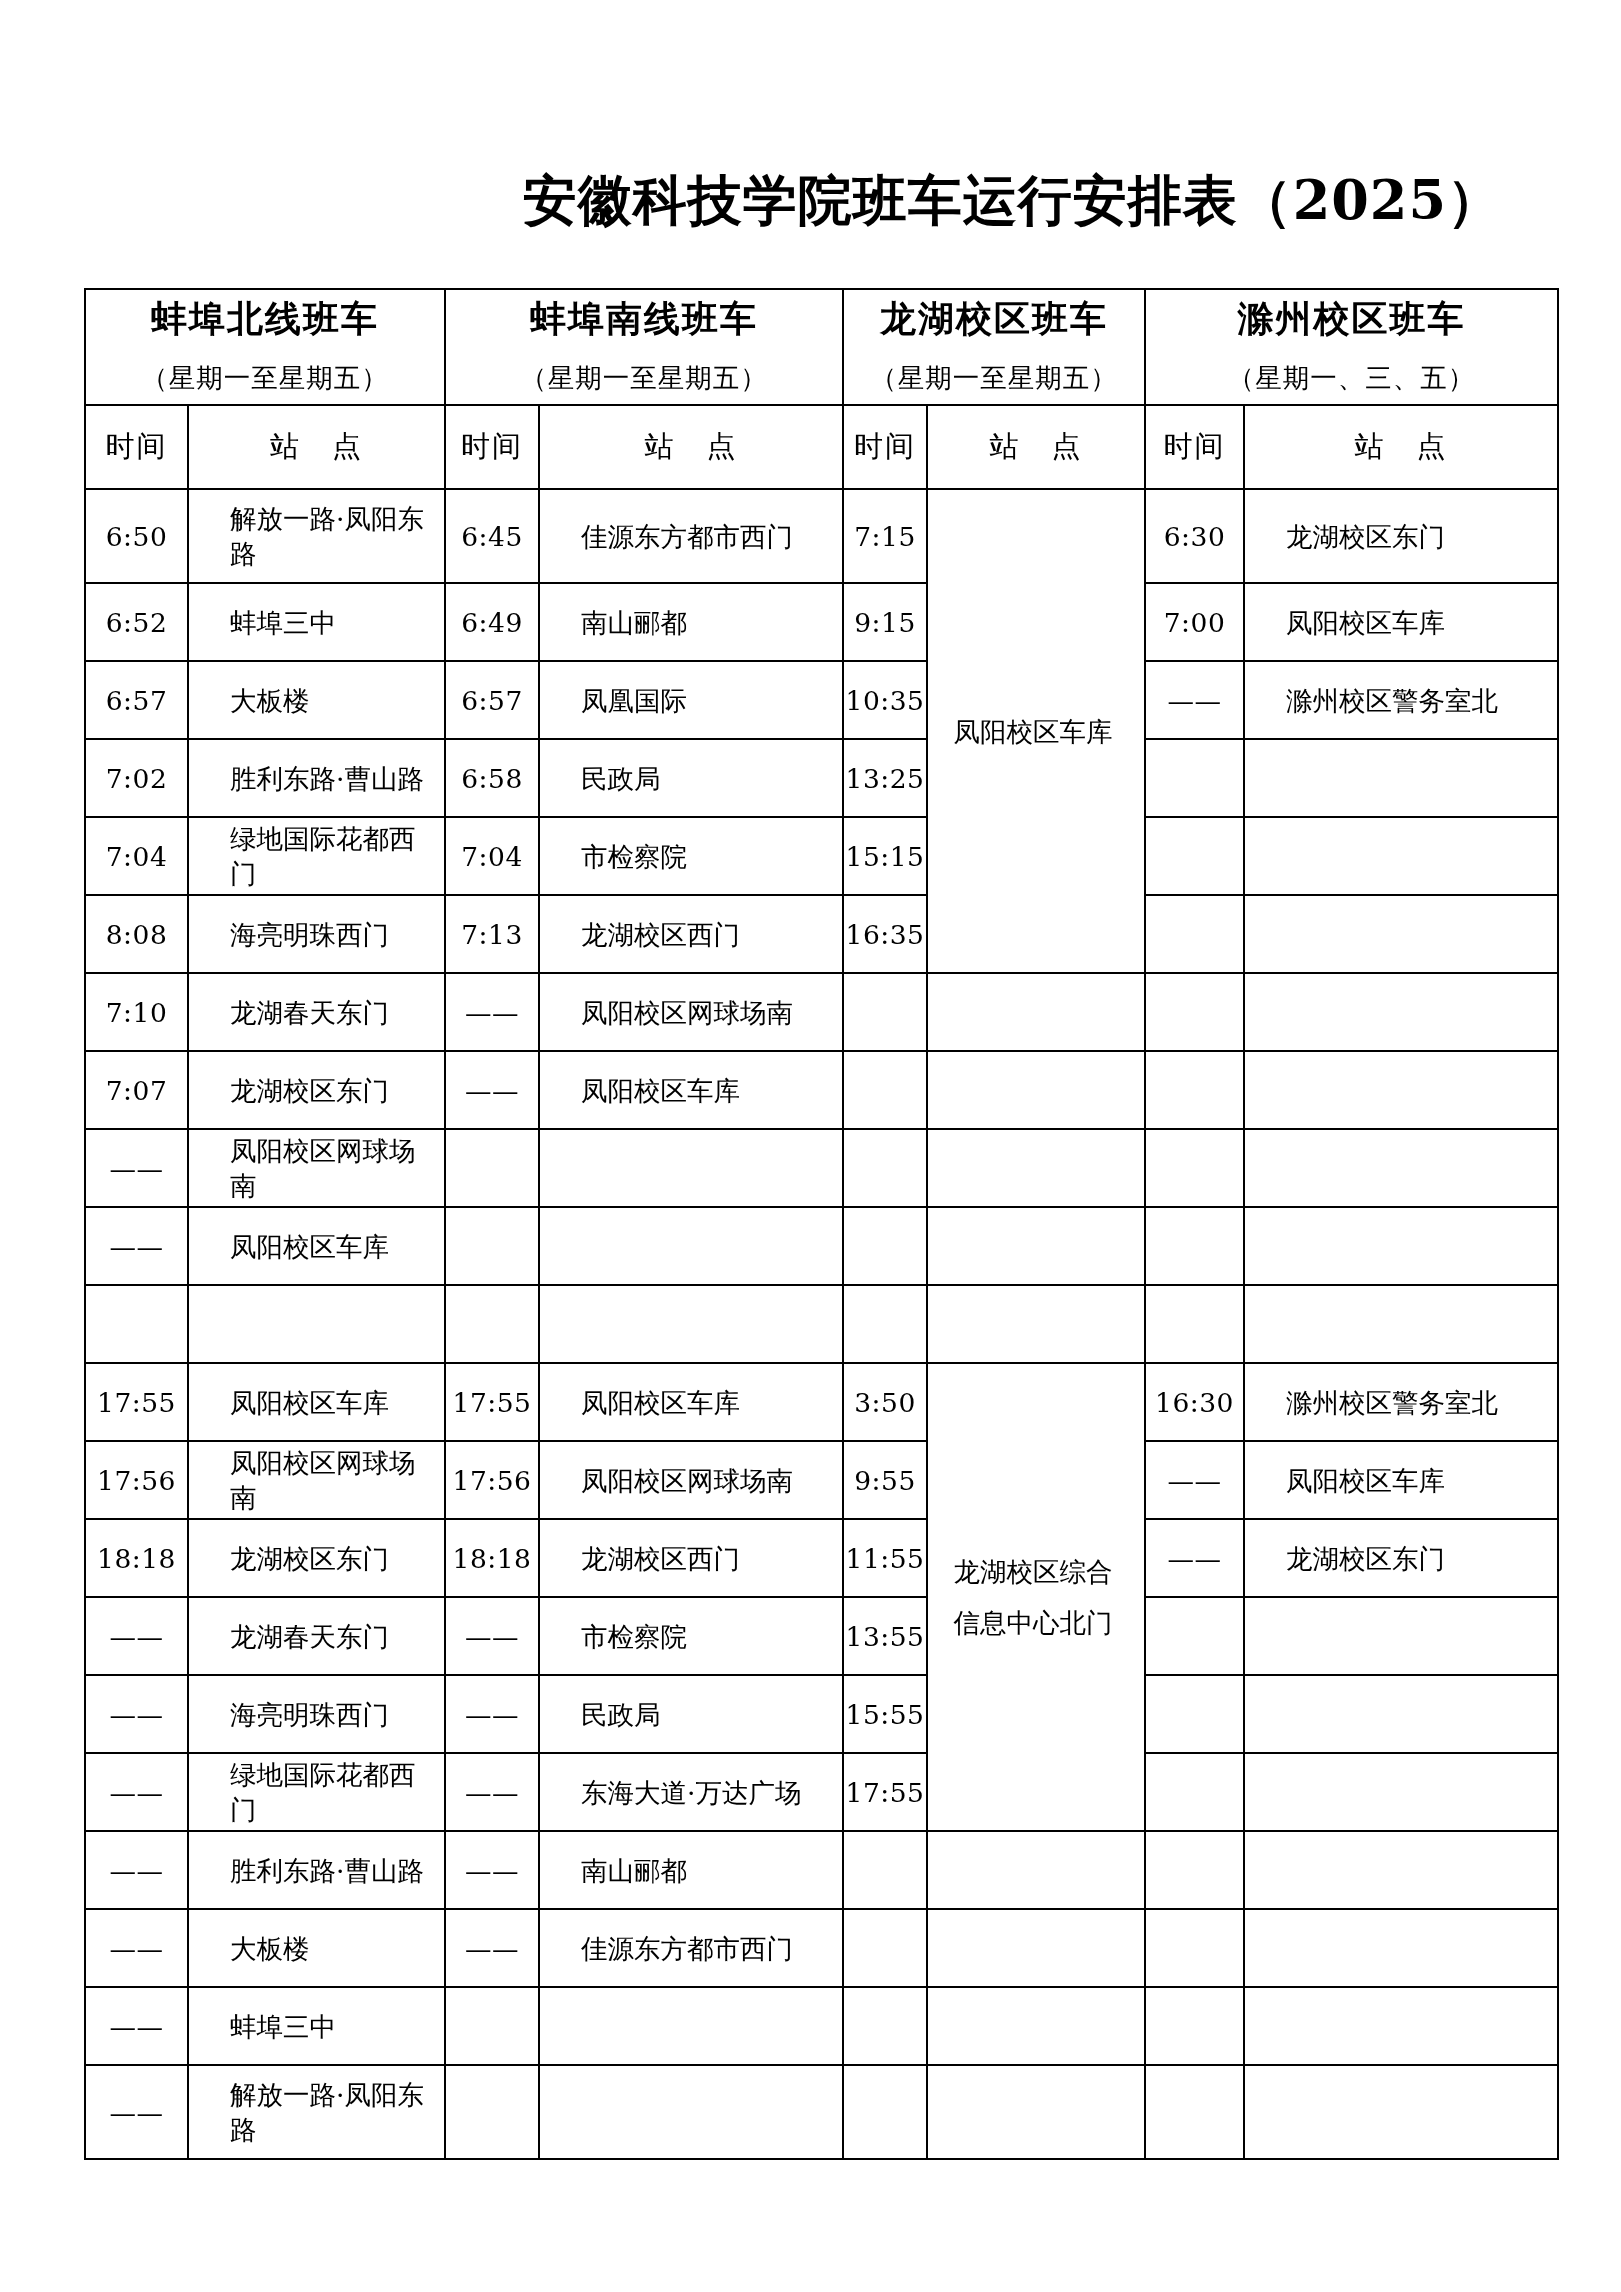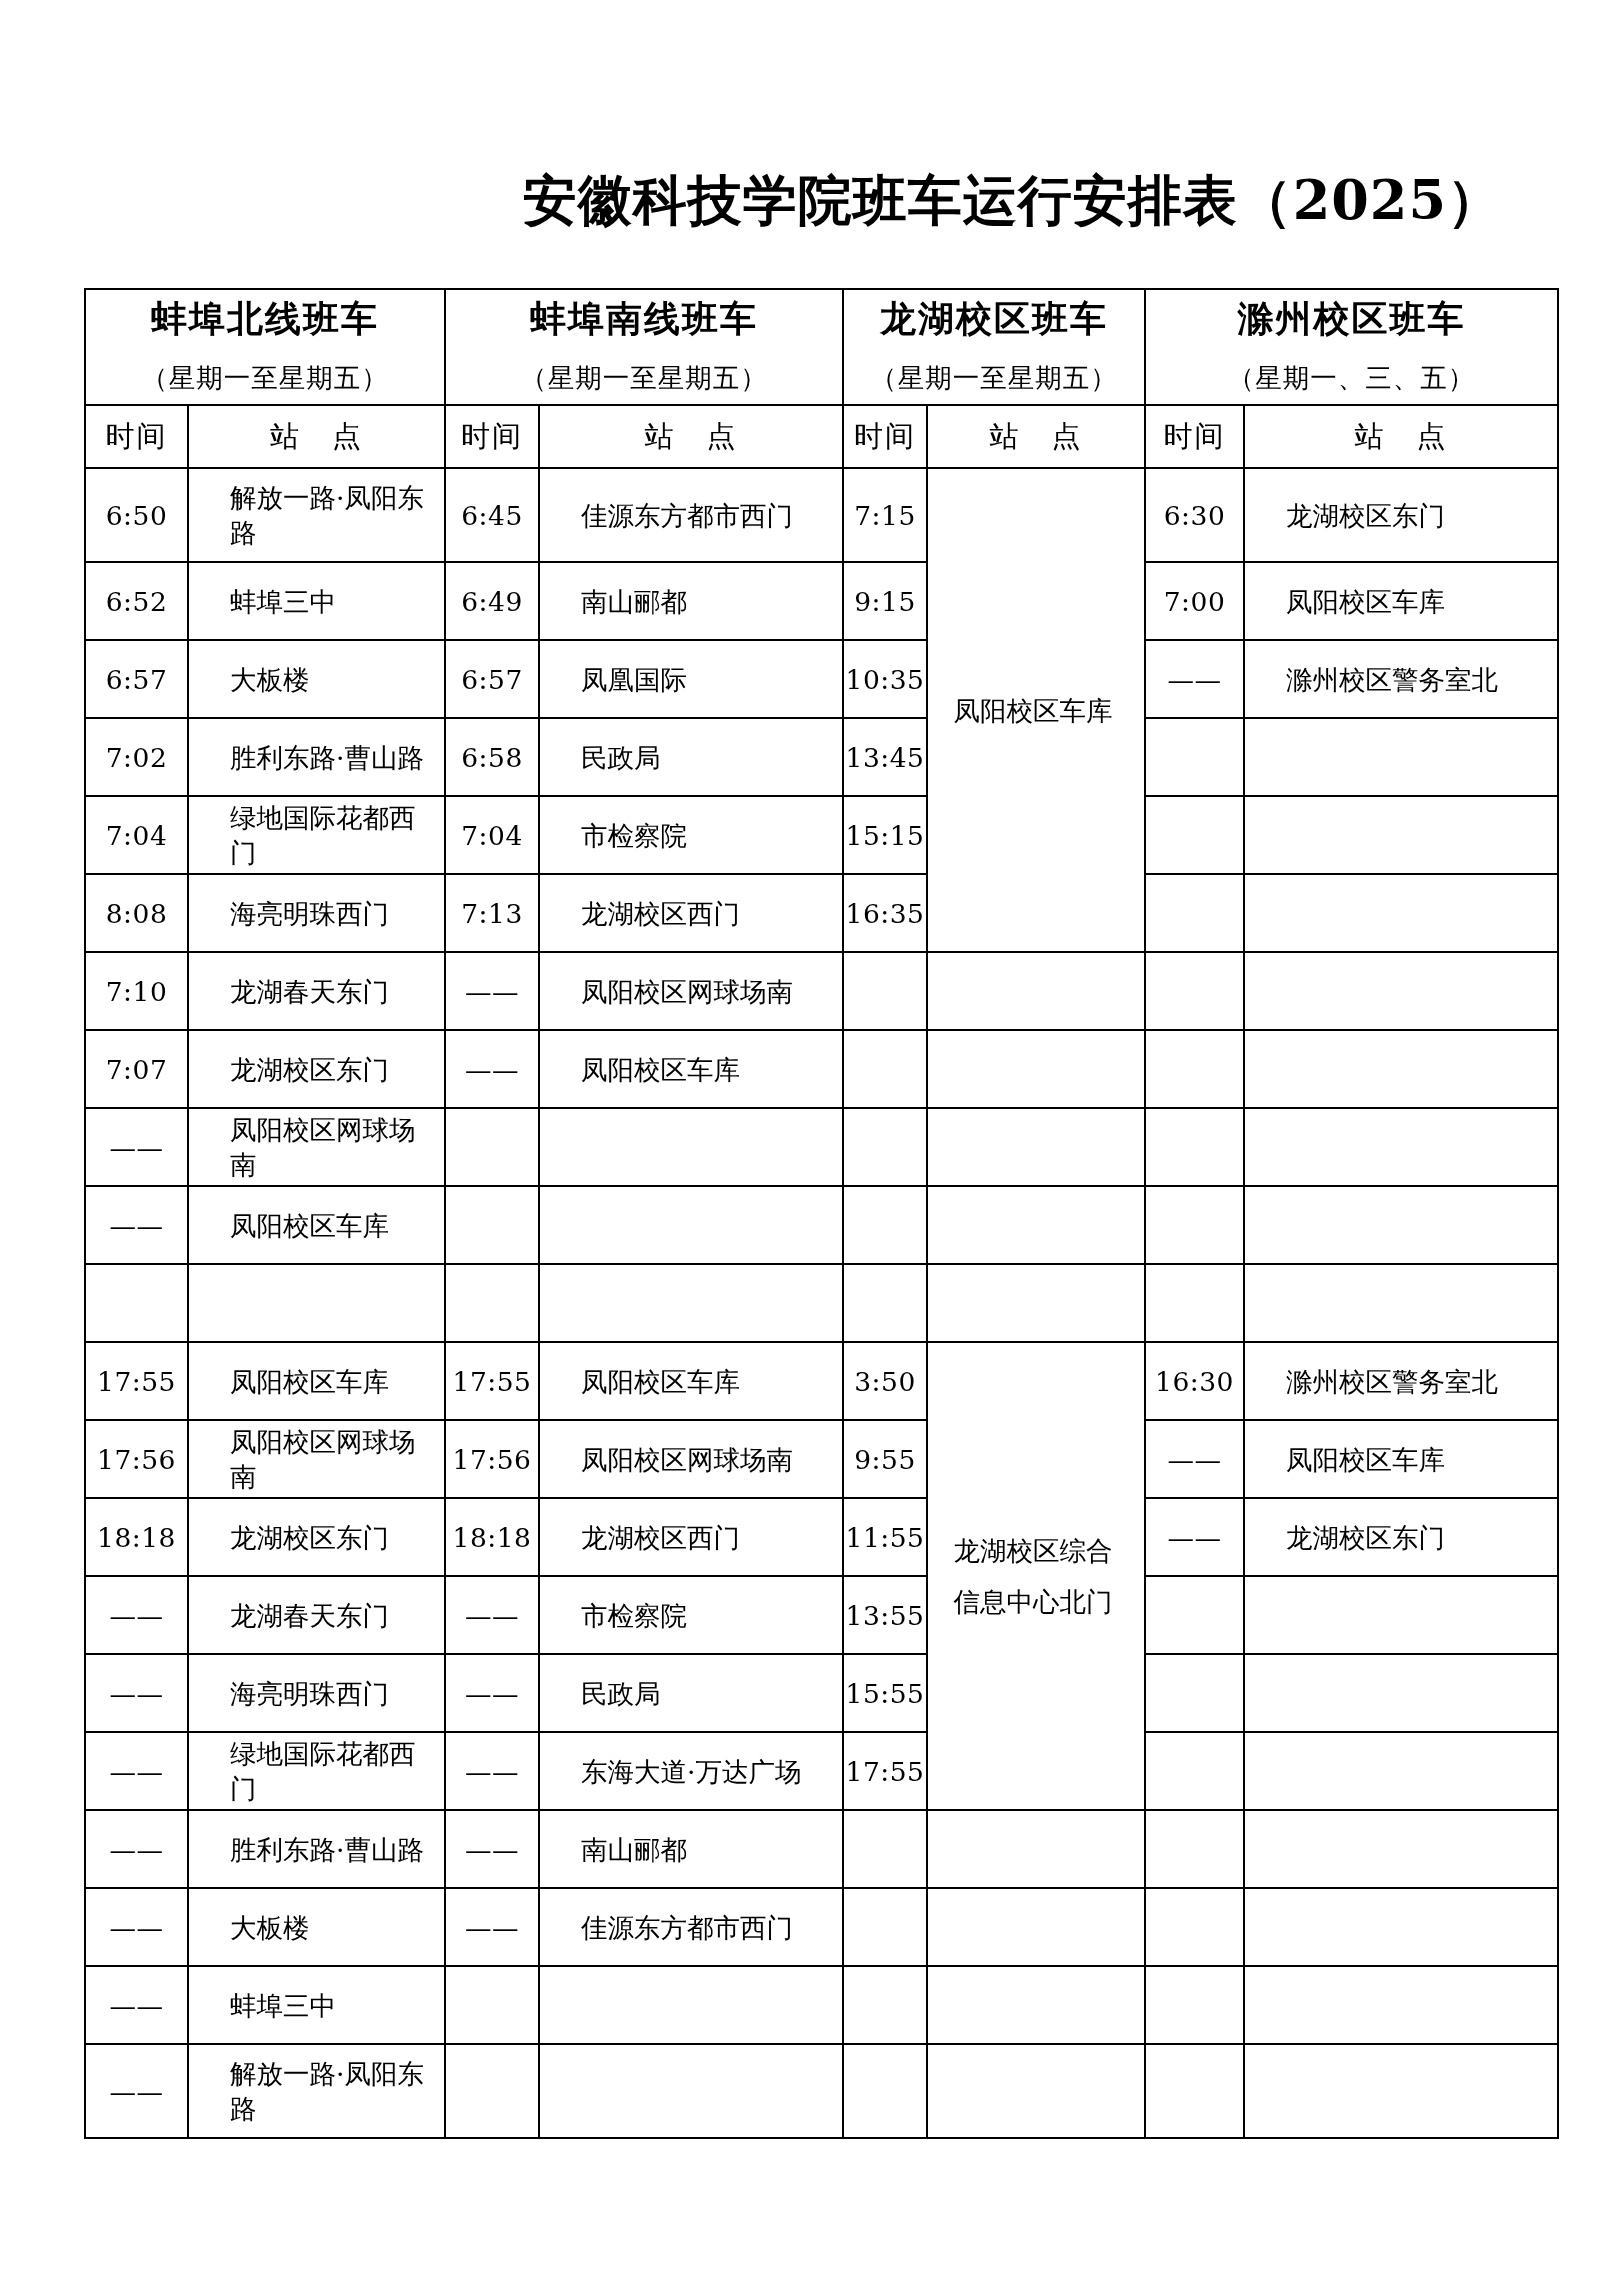--- a/index.html
+++ b/index.html
@@ -18,21 +18,21 @@
     border-collapse:collapse;table-layout:fixed;
     border:2.9px solid #000;
   }
   .sched td,.sched th{
     border:2px solid #000;padding:0;vertical-align:middle;
     font-weight:normal;overflow:hidden;background:#fff;
   }
   
   .gl{border-left:2.9px solid #000 !important;}
   tr.rh1{height:116px;}
-  tr.rh2{height:63px;}
+  tr.rh2{height:84px;}
   tr.r{height:78px;padding-left:8px;}
   tr.tall{height:94px;}
   tr.sep td{border-top:2.9px solid #000;border-bottom:2.9px solid #000;}
   th.group{text-align:center;}
   .gname{font-size:36px;font-weight:bold;line-height:1.15;letter-spacing:2px;}
   .gdays{font-size:26.5px;font-weight:normal;margin-top:20px;letter-spacing:1px;}
   .th2{font-size:29px;font-weight:bold;text-align:center;letter-spacing:2px;}
   td.t{text-align:center;font-size:26.5px;letter-spacing:0.5px;}
   td.s{text-align:left;font-size:26.5px;padding-left:41px;padding-right:5.9px;line-height:35px;}
   td.m{text-align:left;font-size:26.5px;padding:0 25.5px;line-height:51px;vertical-align:middle;}
@@ -111,21 +111,21 @@
     <td class="s">凤凰国际</td>
     <td class="t gl">10:35</td>
     <td class="t gl">——</td>
     <td class="s">滁州校区警务室北</td>
   </tr>
   <tr class="r">
     <td class="t">7:02</td>
     <td class="s">胜利东路·曹山路</td>
     <td class="t gl">6:58</td>
     <td class="s">民政局</td>
-    <td class="t gl">13:45</td>
+    <td class="t gl">13:25</td>
     <td class="t gl"></td>
     <td class="s"></td>
   </tr>
   <tr class="r">
     <td class="t">7:04</td>
     <td class="s">绿地国际花都西门</td>
     <td class="t gl">7:04</td>
     <td class="s">市检察院</td>
     <td class="t gl">15:15</td>
     <td class="t gl"></td>

